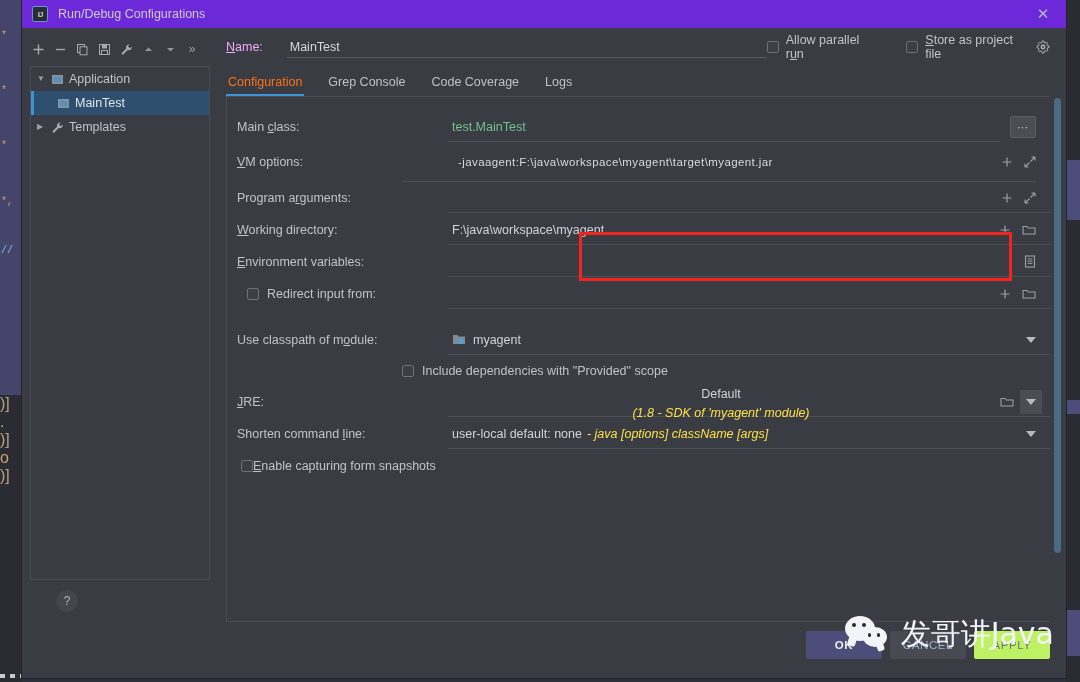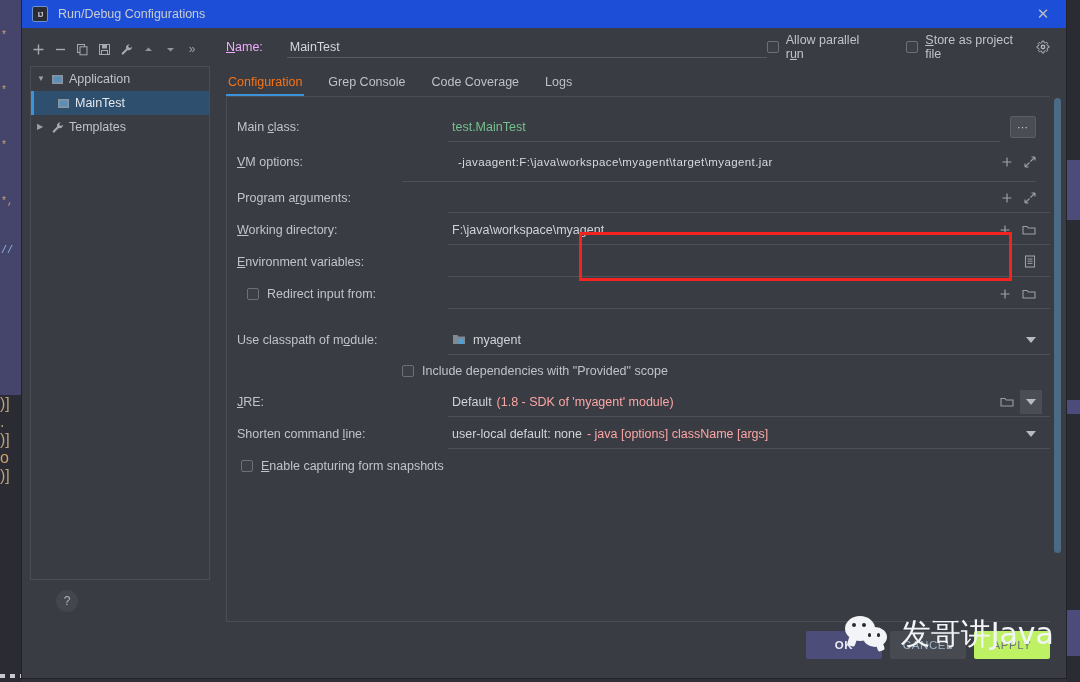--- a/index.html
+++ b/index.html
@@ -39,21 +39,21 @@
 
   
   #dialog {
     position: absolute; left: 22px; top: 0; width: 1044px; height: 678px;
     background: #3c3f41;
     background: #393c42;
     display: flex; flex-direction: column;
     box-shadow: 0 0 0 1px #22222a;
   }
   .titlebar {
-    height: 28px; background: #1d4ed8;
+    height: 28px; background: #6d28d9;
     display: flex; align-items: center; flex-shrink: 0;
     padding: 0 0 0 10px; position: relative;
   }
   .tb-icon {
     width: 16px; height: 16px; border: 1px solid #6a93d4;
     background: #2b2b33; border-radius: 2px;
     display: flex; align-items: center; justify-content: center;
     font-size: 8px; color: #c3c7cc; font-weight: bold;
     font-family: "Liberation Sans", sans-serif; letter-spacing: -1px;
   }
@@ -189,25 +189,25 @@
     color: #c3c7cc; font-size: 11px; margin: 0 14px 0 10px;
     letter-spacing: 1px; line-height: 6px; flex-shrink: 0;
   }
 
   .subrow {
     display: flex; align-items: center; height: 30px;
     padding-left: 175px; gap: 8px;
     font-size: 12.5px; color: #bfc4ca;
   }
   .bottomchk {
-    display: flex; align-items: center; gap: 8px;
+    display: flex; align-items: center; 
     font-size: 12.5px; color: #bfc4ca;
     padding-left: 14px; height: 32px;
   }
-  .muted { color: #fca5a5; }
+  .muted { color: #fde047; font-style: italic; }
 
   .caret {
     width: 0; height: 0;
     border-left: 5px solid transparent; border-right: 5px solid transparent;
     border-top: 6px solid #b6bbc1;
   }
   .sep-line {
     height: 1px; background: #4d5055; margin-left: 175px; margin-right: 14px;
   }
 
@@ -529,21 +529,21 @@
             </div>
           </div>
 
           <div class="subrow">
             <span class="chkbox"></span>
             <span>Include dependencies with "Provided" scope</span>
           </div>
 
           <div class="row">
             <div class="rlabel"><u>J</u>RE:</div>
-            <div class="rfield" style="gap:5px;">
+            <div class="rfield" style="gap:5px;flex-direction:column;">
               <span>Default</span>
               <span class="muted">(1.8 - SDK of 'myagent' module)</span>
             </div>
             <div class="ricons" style="gap:6px;padding-right:8px;">
               <span>
                 <svg width="14" height="12" viewBox="0 0 14 12">
                     <path d="M1 2.5h4l1.2 1.5H13v6H1z" fill="none" stroke="#9ba0a7" stroke-width="1.1"></path>
                   </svg>
               </span>
               <span style="width:22px;height:24px;background:#4a4d54;display:flex;align-items:center;justify-content:center;">

